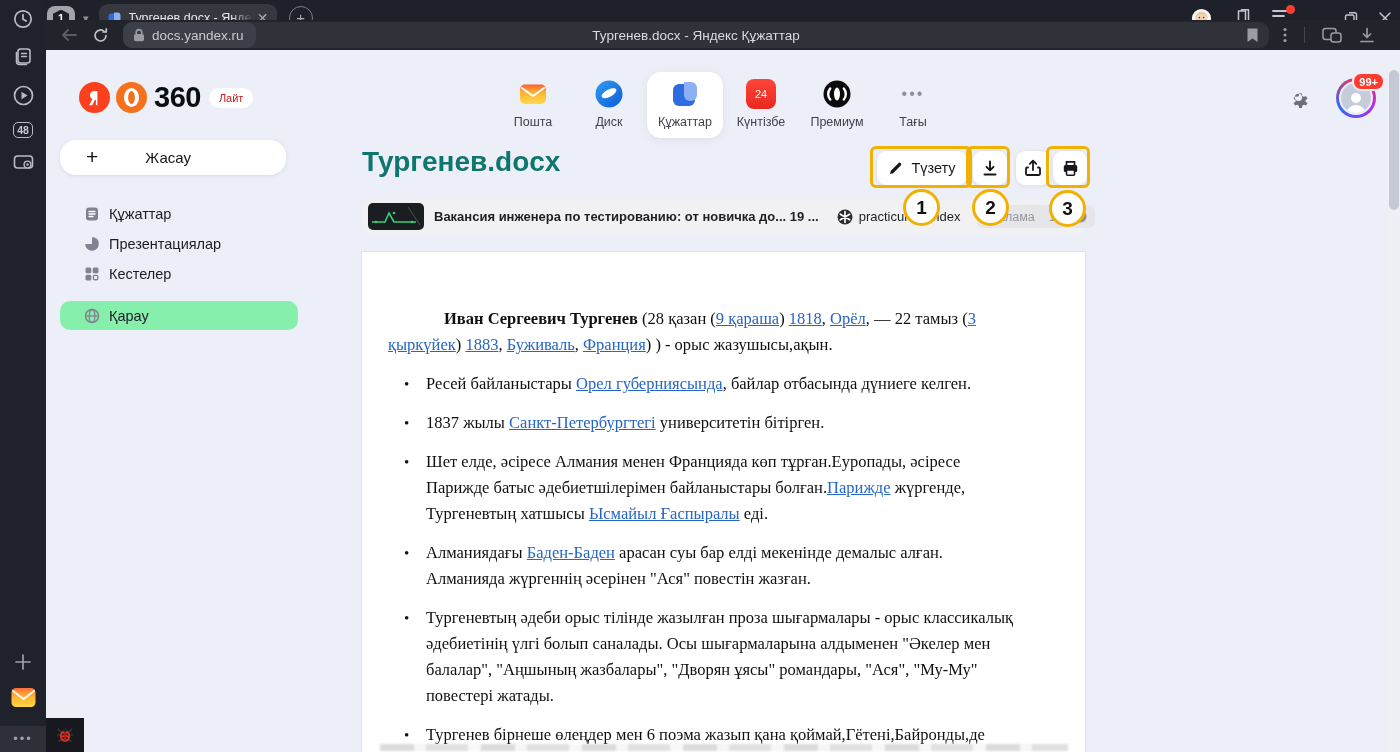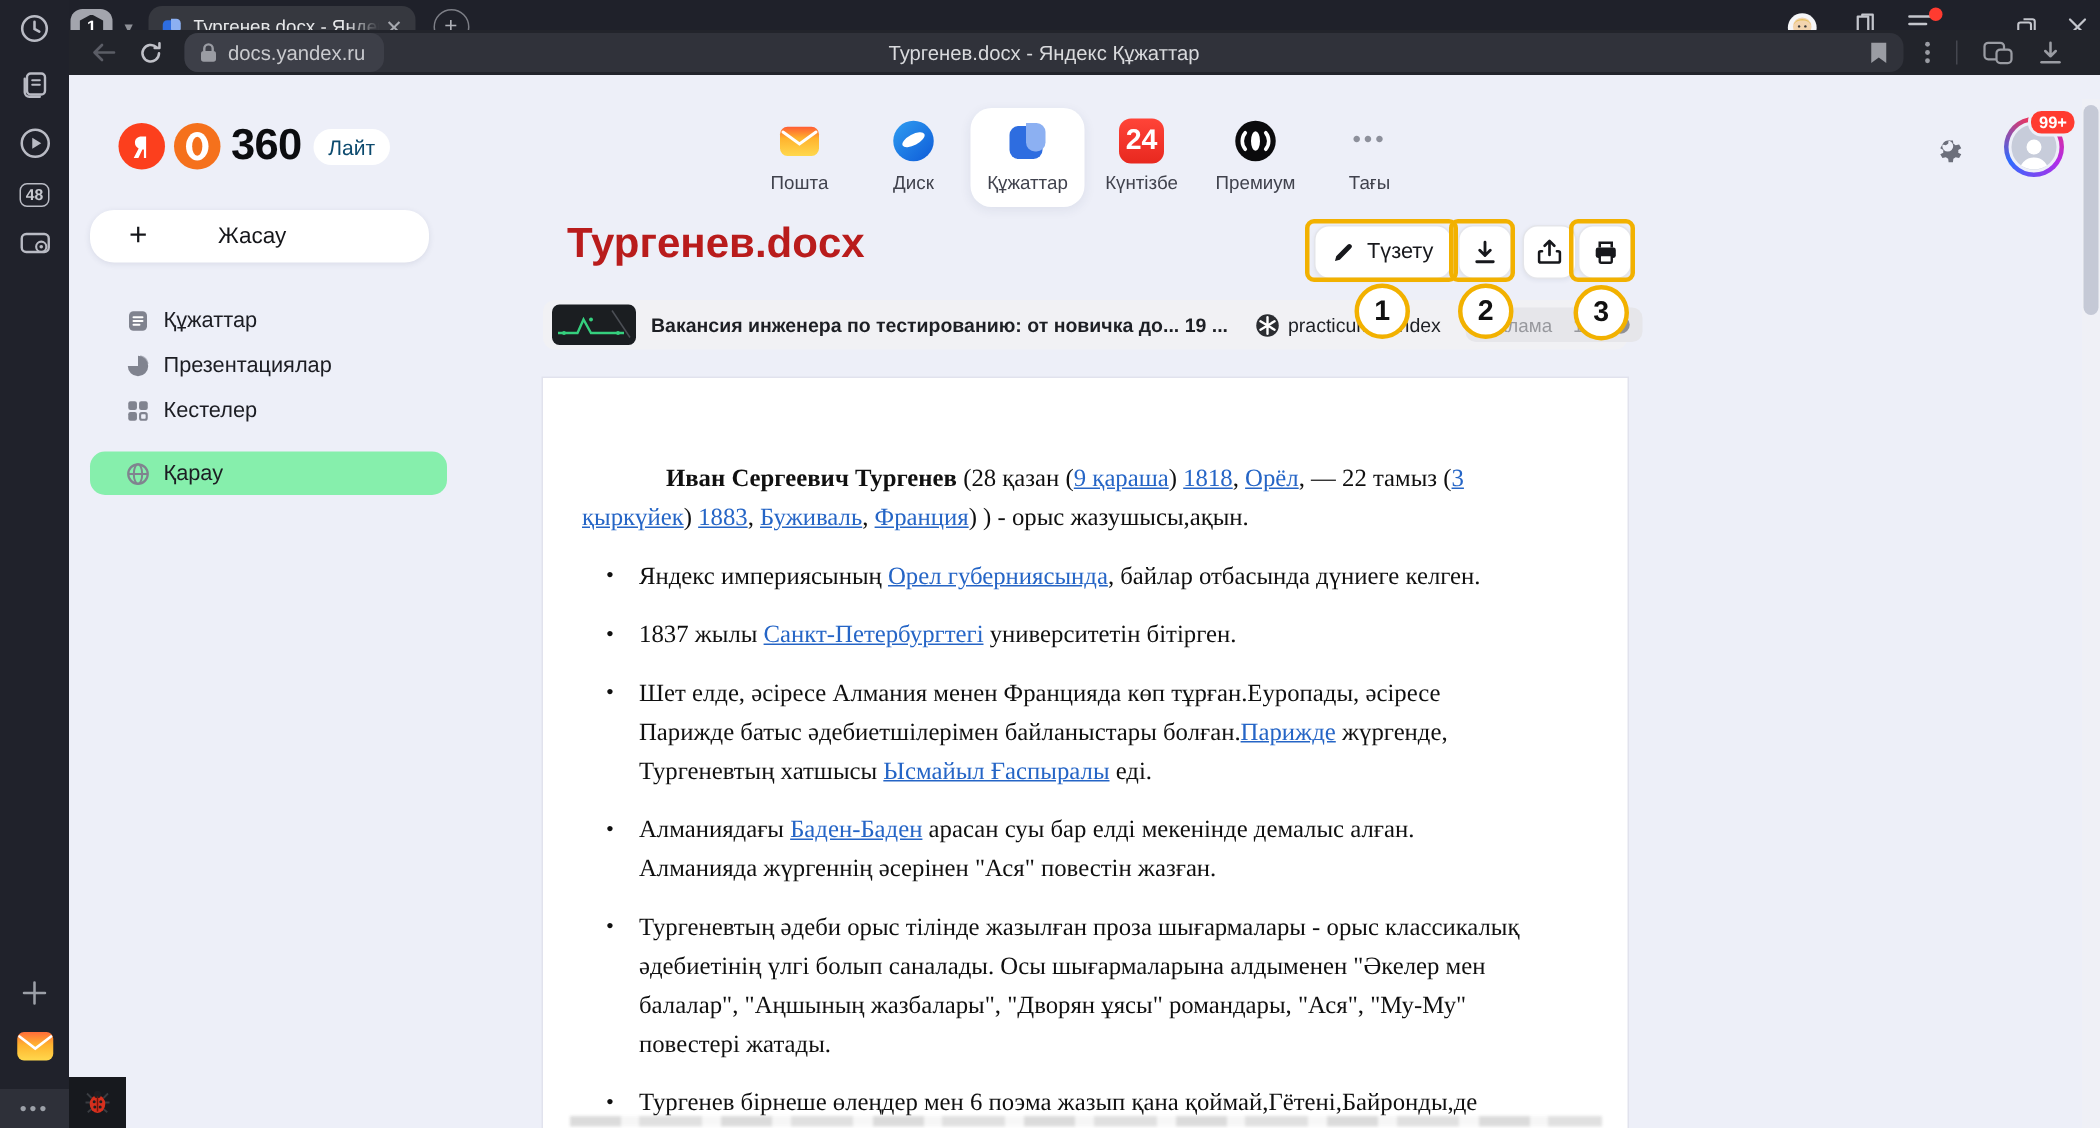--- a/index.html
+++ b/index.html
@@ -40,48 +40,48 @@
   .addr-out { display:flex; align-items:center; gap:17px; margin-left:14px; }
   .vdiv { width:1px; height:16px; background:#44464f; }
 
   
   .page { position:absolute; left:46px; top:66px; width:1354px; height:686px; background:#edeff8; overflow:hidden; }
   .scrollbar { position:absolute; right:0; top:0; width:12px; height:686px; background:#eff0f6; }
   .scroll-thumb { position:absolute; left:1px; top:4px; width:10px; height:140px; background:#c5c9d6; border-radius:5px; }
 
   .logo { position:absolute; left:32px; top:15px; display:flex; align-items:center; }
   .logo-num { font-size:29px; font-weight:bold; color:#0c0d10; margin-left:6px; letter-spacing:-.5px; }
-  .lite-pill { background:#fff; border-radius:12px; font-size:14px; color:#0c4a6e; padding:4px 10px; margin-left:8px; }
+  .lite-pill { background:#fff; border-radius:12px; font-size:11px; color:#b91c1c; padding:4px 10px; margin-left:8px; }
 
   .apps { position:absolute; left:50%; transform:translateX(-50%); top:6px; display:flex; }
   .app { width:76px; display:flex; flex-direction:column; align-items:center; padding:7px 0 9px; border-radius:14px; }
   .app.active { background:#fff; box-shadow:0 2px 8px rgba(40,50,90,.08); }
   .app-label { font-size:12.5px; color:#40424d; margin-top:6px; }
-  .cal-ic { width:30px; height:30px; border-radius:8px; background:linear-gradient(180deg,#ff4438,#e8281f); color:#fff; font-size:19px; font-weight:bold; display:flex; align-items:center; justify-content:center; }
+  .cal-ic { width:30px; height:30px; border-radius:8px; background:linear-gradient(180deg,#ff4438,#e8281f); color:#fff; font-size:11px; font-weight:normal; display:flex; align-items:center; justify-content:center; }
   .more-ic { width:30px; height:30px; display:flex; align-items:center; justify-content:center; color:#8d909b; font-size:16px; letter-spacing:2px; }
 
   .hdr-right { position:absolute; right:24px; top:12px; display:flex; align-items:center; gap:26px; }
   .avatar { position:relative; width:40px; height:40px; border-radius:50%;
     background:conic-gradient(#ff2f4e,#b32ce8,#2f6bff,#ff2f4e); display:flex; align-items:center; justify-content:center; }
   .avatar-in { width:34px; height:34px; border-radius:50%; background:#c7ccda; display:flex; align-items:flex-end; justify-content:center; overflow:hidden; border:2px solid #edeff8; }
   .avatar-badge { position:absolute; right:-9px; top:-6px; background:#ff3b30; color:#fff; font-size:11px; font-weight:bold; border-radius:9px; padding:1.5px 5px; border:2px solid #edeff8; }
 
   
   .sidebar { position:absolute; left:14px; top:74px; width:238px; }
   .create-btn { width:226px; height:35px; background:#fff; border:none; border-radius:16px; box-shadow:0 1px 4px rgba(40,50,90,.10); display:flex; align-items:center; font-size:15px; color:#15161a; cursor:pointer; }
   .create-btn .plus { font-size:21px; font-weight:400; margin:0 0 2px 26px; }
   .create-btn .lbl { flex:1; text-align:center; margin-right:48px; }
   .side-list { margin-top:24px; }
   .side-item { display:flex; align-items:center; height:29px; border-radius:10px; padding-left:24px; font-size:14.5px; color:#1c1d23; margin-bottom:1px; cursor:pointer; }
   .side-item svg { margin-right:9px; }
   .side-item.sel { background:#86efac; height:29px; }
   .side-gap { height:12px; }
 
   
-  .doc-title { position:absolute; left:332px; top:80px; font-size:28px; font-weight:bold; color:#b91c1c; }
+  .doc-title { position:absolute; left:316px; top:80px; font-size:28px; font-weight:bold; color:#0f766e; }
   .toolbtn { position:absolute; background:#fff; border:1px solid #e4e5ea; border-radius:10px; box-shadow:0 1px 3px rgba(40,50,90,.06); display:flex; align-items:center; justify-content:center; cursor:pointer; }
   .edit-btn { left:830px; top:84px; width:92px; height:36px; gap:8px; font-size:14.5px; color:#17181c; }
   .icbtn { width:36px; height:36px; top:84px; }
   .ann-rect { position:absolute; border:3px solid #f2b100; border-radius:6px; z-index:6; }
   .ann-circle { position:absolute; width:37px; height:37px; border-radius:50%; background:#fff; border:3px solid #f2b100; z-index:7; display:flex; align-items:center; justify-content:center; font-size:19px; font-weight:bold; color:#111; }
 
   
   .ad { position:absolute; left:316px; top:134px; width:723px; height:33px; background:#f1f1f4; border-radius:8px; display:flex; align-items:center; z-index:3; }
   .ad-thumb { width:56px; height:27px; margin-left:6px; border-radius:5px; background:#1b1e21; overflow:hidden; flex:none; }
   .ad-title { font-size:13px; font-weight:bold; color:#1d1f24; margin-left:10px; white-space:nowrap; }
@@ -455,21 +455,21 @@
             </svg>
         </span>
       </span>
     </div>
 
     <section class="sheet">
       <div class="doc-body">
           <p class="doc-intro"><span class="seg-b">Иван Сергеевич Тургенев</span><span> (28 қазан (</span><span class="seg-l">9 қараша</span><span>) </span><span class="seg-l">1818</span><span>, </span><span class="seg-l">Орёл</span><span>, — 22 тамыз (</span><span class="seg-l">3 қыркүйек</span><span>) </span><span class="seg-l">1883</span><span>, </span><span class="seg-l">Буживаль</span><span>, </span><span class="seg-l">Франция</span><span>) ) - орыс жазушысы,ақын.</span></p>
           <div class="doc-bullet">
             <span class="marker">•</span>
-            <span class="btxt"><span>Яндекс империясының </span><span class="seg-l">Орел губерниясында</span><span>, байлар отбасында дүниеге келген.</span></span>
+            <span class="btxt"><span>Ресей байланыстары </span><span class="seg-l">Орел губерниясында</span><span>, байлар отбасында дүниеге келген.</span></span>
           </div>
           <div class="doc-bullet">
             <span class="marker">•</span>
             <span class="btxt"><span>1837 жылы </span><span class="seg-l">Санкт-Петербургтегі</span><span> университетін бітірген.</span></span>
           </div>
           <div class="doc-bullet">
             <span class="marker">•</span>
             <span class="btxt"><span>Шет елде, әсіресе Алмания менен Францияда көп тұрған.Еуропады, әсіресе Парижде батыс әдебиетшілерімен байланыстары болған.</span><span class="seg-l">Парижде</span><span> жүргенде, Тургеневтың хатшысы </span><span class="seg-l">Ысмайыл Ғаспыралы</span><span> еді.</span></span>
           </div>
           <div class="doc-bullet">

